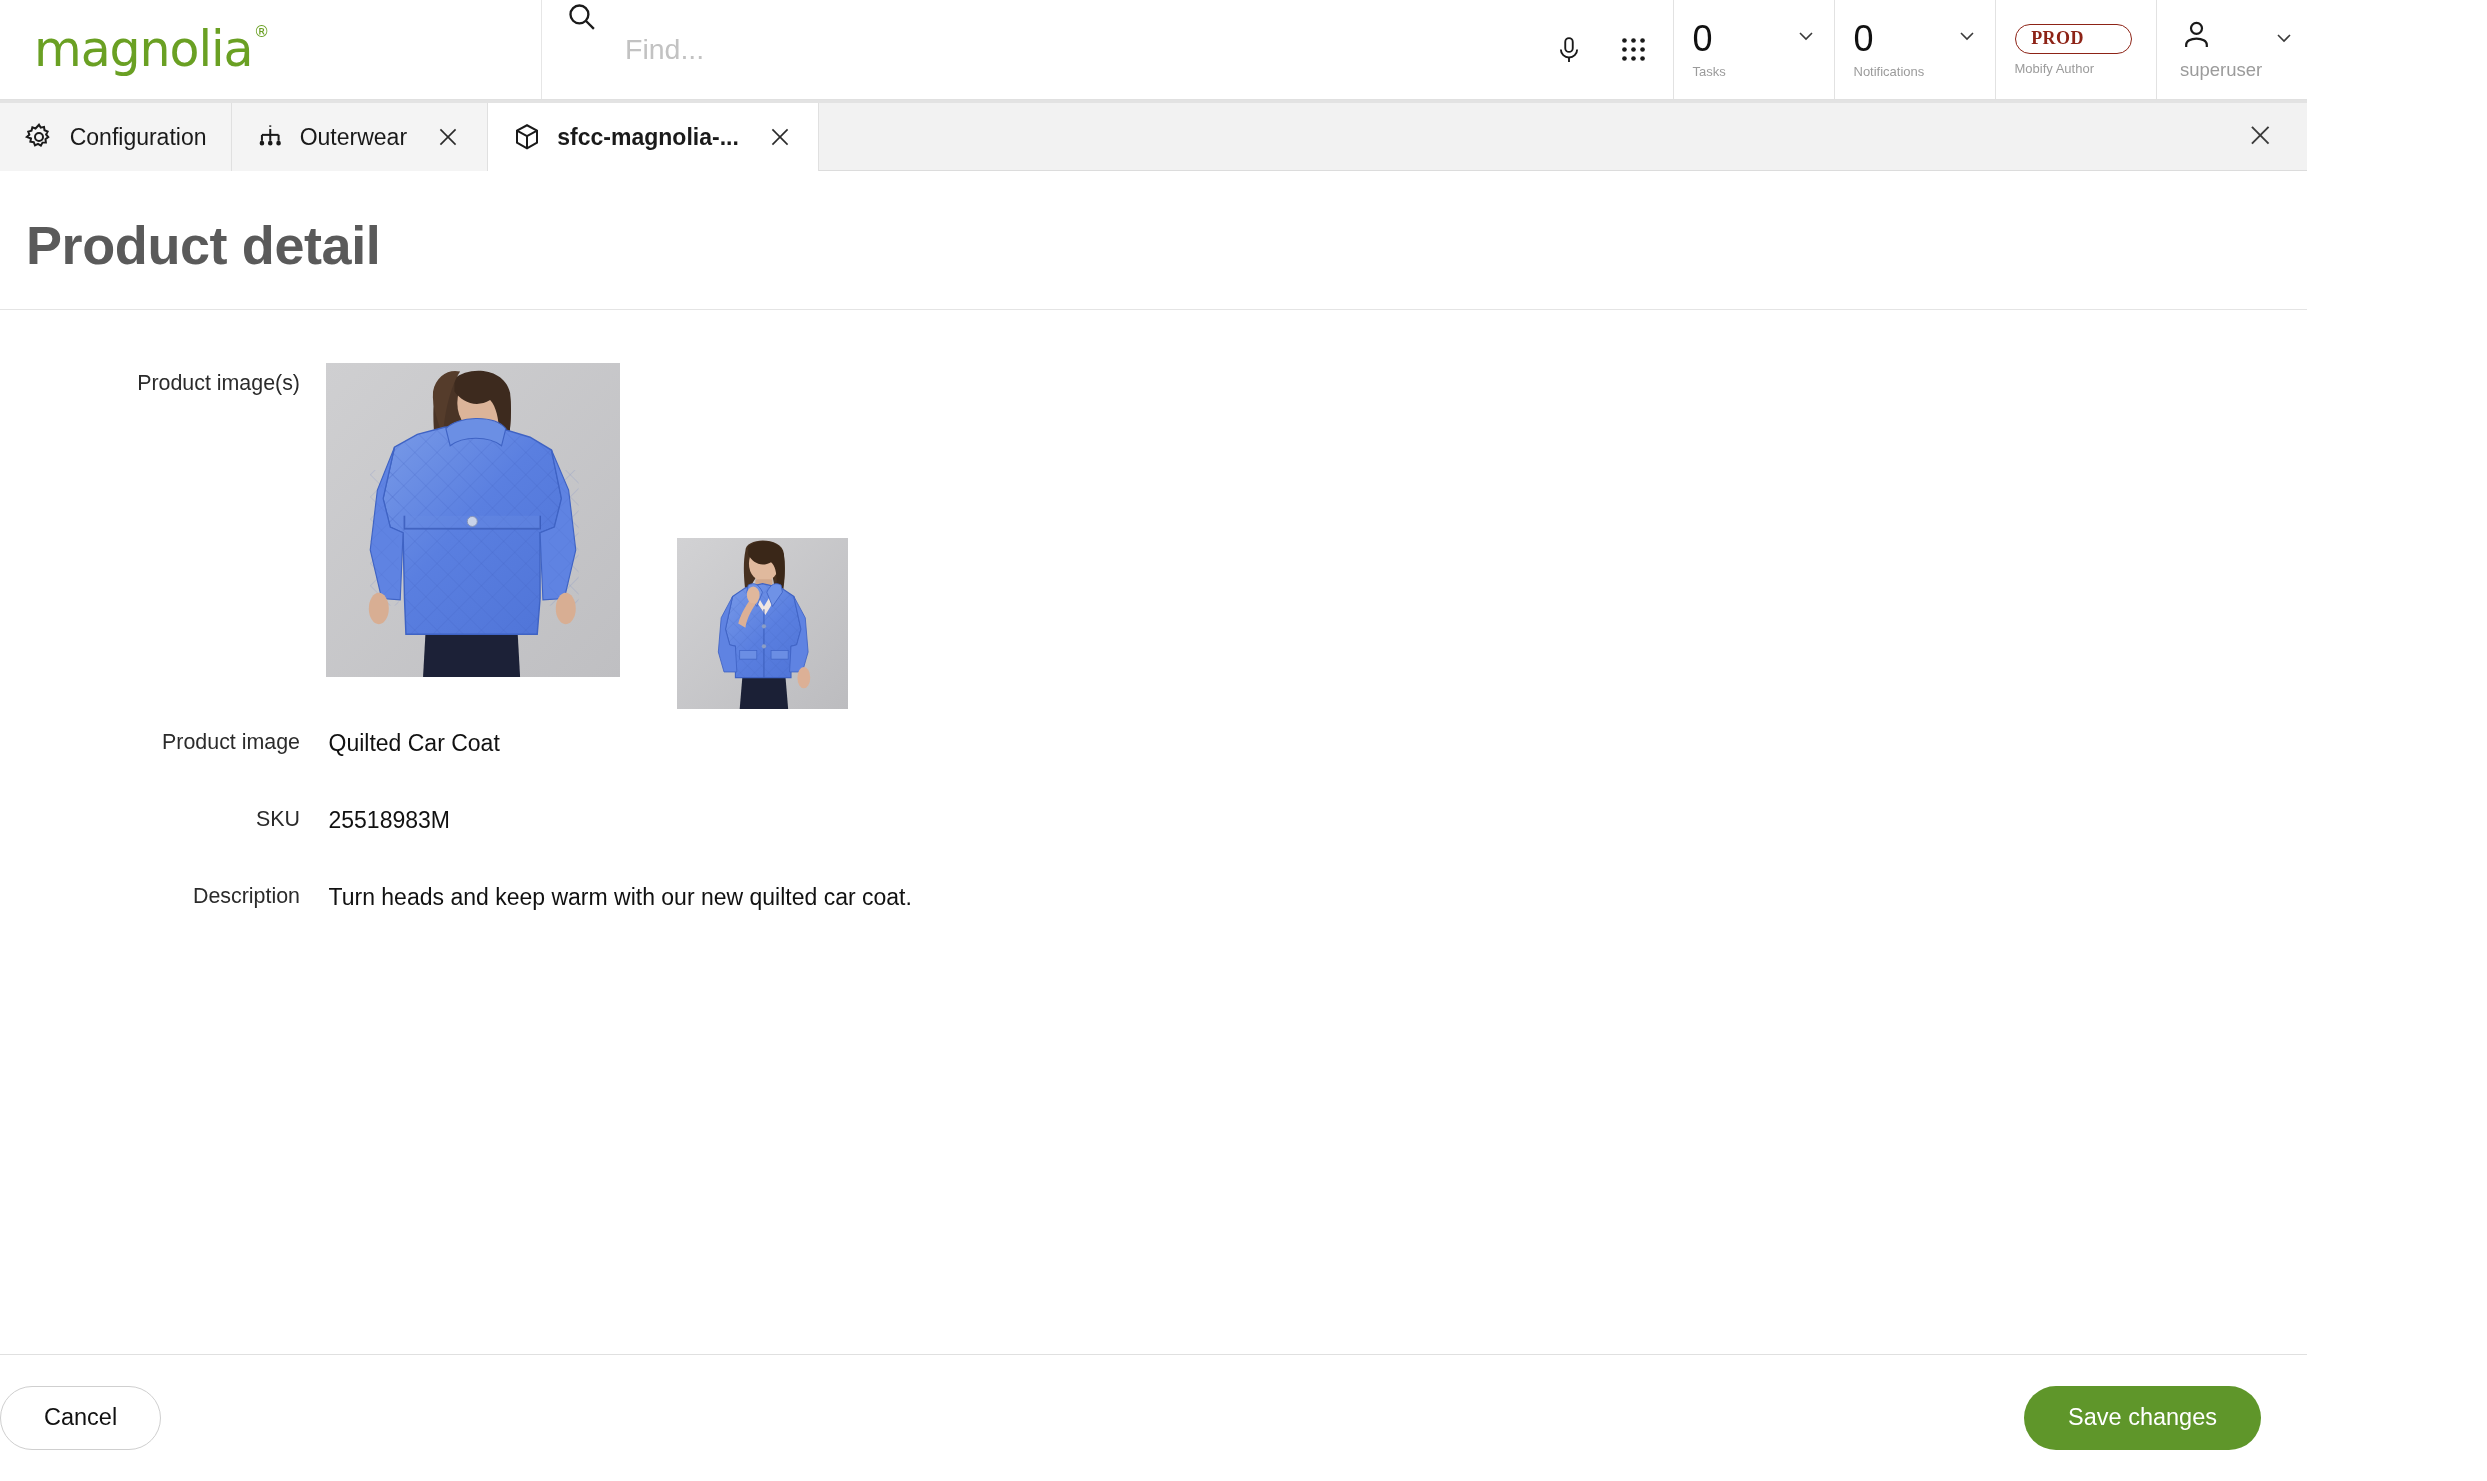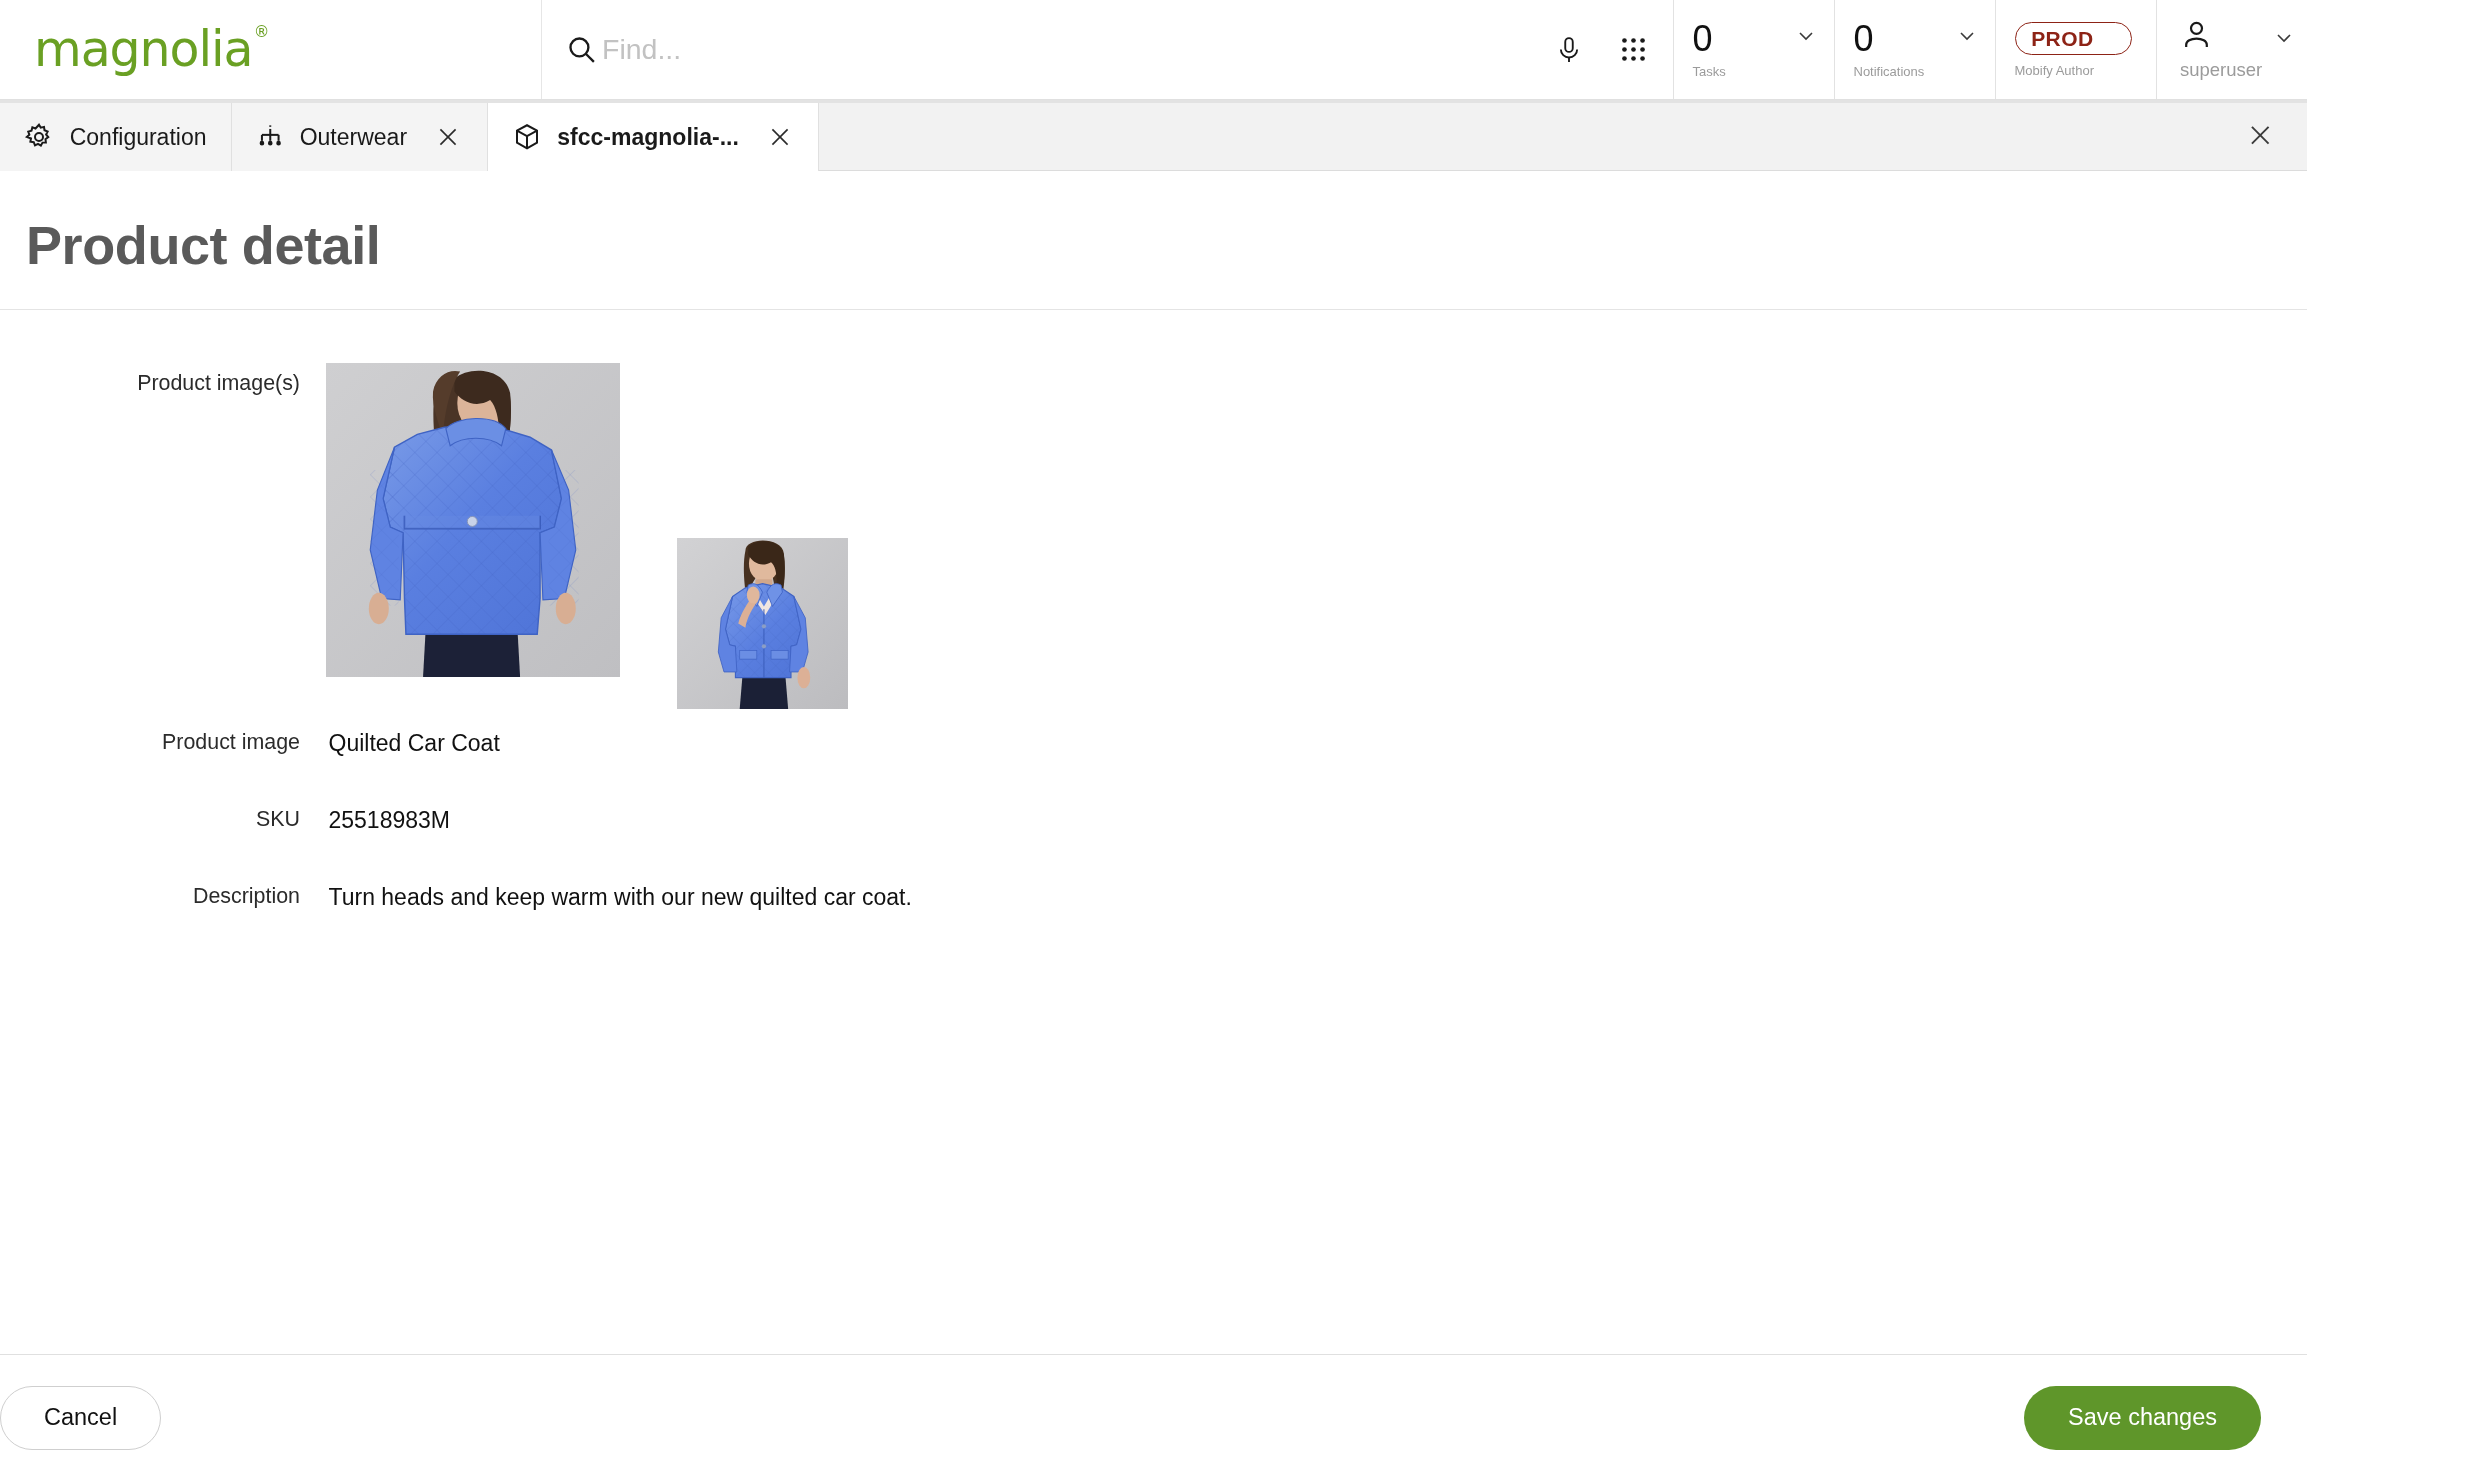--- a/index.html
+++ b/index.html
@@ -51,23 +51,22 @@
     font-size: 15.7px;
     vertical-align: super;
     position: relative;
     top: -11.4px;
     left: 1.4px;
   }
 
   .search-cell {
     flex: 1 1 auto;
     display: flex;
-    align-items: center;
     padding-left: 23px;
-    gap: 4px;
+    gap: 27px;
   }
   .search-input {
     border: none;
     outline: none;
     font-size: 28.5px;
     color: #9a9a9a;
     font-family: "Liberation Sans", sans-serif;
     background: transparent;
     width: 642px;
   }
@@ -110,26 +109,27 @@
   }
   .hdr-chev {
     position: absolute;
     right: 15.7px;
     top: 24px;
   }
   .badge-prod {
     border: 1.4px solid #8d2316;
     color: #8d2316;
     border-radius: 713px;
-    font-size: 21px;
+    font-size: 18px;
     font-weight: 700;
     padding: 3.6px 15.7px;
     display: inline-block;
     margin-bottom: 8.6px;
     letter-spacing: 0.4px;
+    font-family: Liberation Serif, serif;
   }
   .user-cell {
     flex: 0 0 auto;
     border-left: 0.7px solid #e2e2e2;
     padding: 0 43px 0 23px;
     display: flex;
     flex-direction: column;
     justify-content: center;
     align-items: flex-start;
     position: relative;

